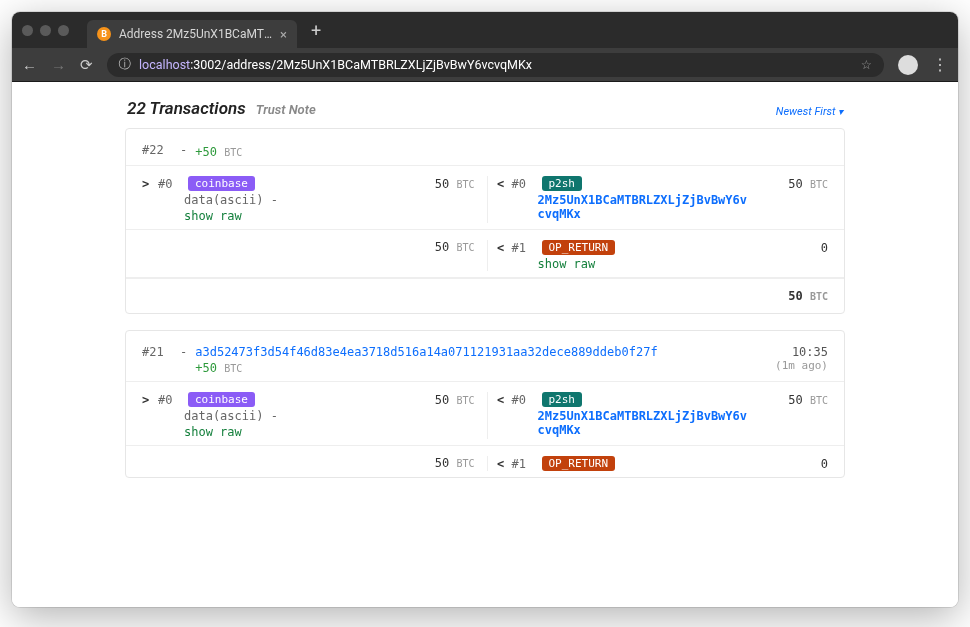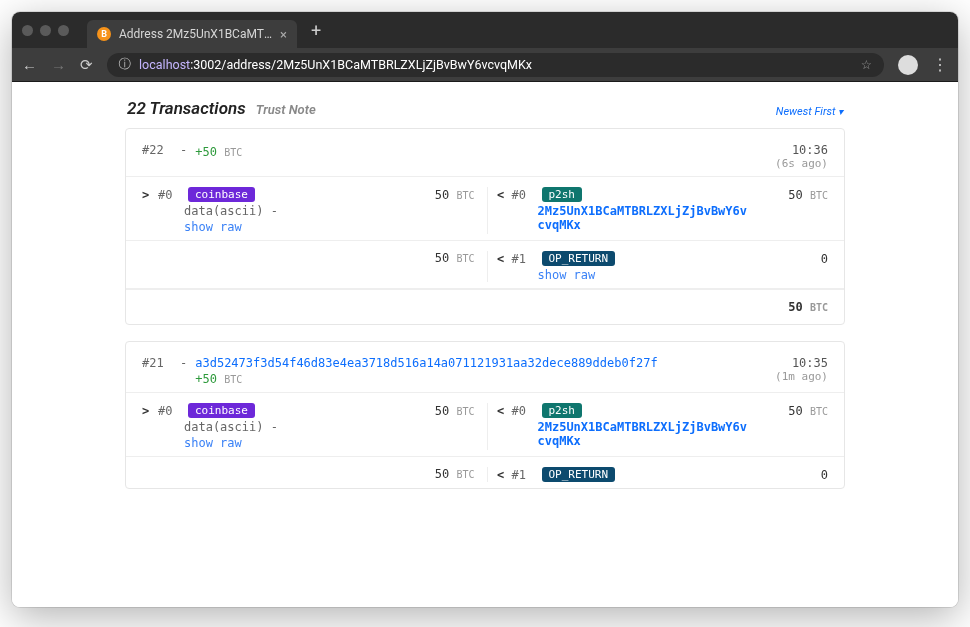--- a/index.html
+++ b/index.html
@@ -135,26 +135,26 @@
   .row1 { display: flex; align-items: center; gap: 6px; }
   .caret { color: #333; font-weight: bold; cursor: pointer; width:10px; }
   .slot { color: #666; width: 24px; }
   .badge {
     display: inline-block;
     padding: 1px 7px;
     border-radius: 3px;
     font-size: 11px;
     color: #fff;
   }
-  .badge.green { background: #6d28d9; }
+  .badge.green { background: #8b5cf6; }
   .badge.dark { background: #0f766e; }
-  .badge.blue { background: #0c4a6e; }
+  .badge.blue { background: #c2410c; }
   .val { margin-left: auto; color: #333; }
   .sub { margin-left: 42px; color: #666; margin-top: 2px; }
-  .sub .link { color: #3b82f6; cursor: pointer; }
+  .sub .link { color: #15803d; cursor: pointer; }
   .addr { color: #0d6efd; font-weight: bold; margin-left: 42px; margin-top: 2px; word-break: break-all; max-width: 210px; }
   .footer-total {
     text-align: right;
     padding: 10px 16px;
     font-weight: bold;
     border-top: 1px solid #eee;
   }
   .arrow-lt { color: #333; font-weight:bold; width:10px; text-align:center;}
 </style>
 </head>
@@ -198,24 +198,20 @@
         <span class="sort">Newest First</span>
       </div>
 
       <div class="card">
         <div class="tx-head">
           <span class="tx-idx">#22</span>
           <span class="dash">-</span>
           <span class="txid">
             <div class="tx-amt"><span>+50</span> <span class="unit">BTC</span></div>
           </span>
-          <div class="tx-meta">
-            <div>10:36</div>
-            <div class="ago">(6s ago)</div>
-          </div>
         </div>
 
         <div class="io">
           <div class="col in">
             <div class="row1">
               <span class="caret">&gt;</span>
               <span class="slot">#0</span>
               <span class="badge green">coinbase</span>
               <span class="val"><span>50</span> <span class="unit">BTC</span></span>
             </div>

